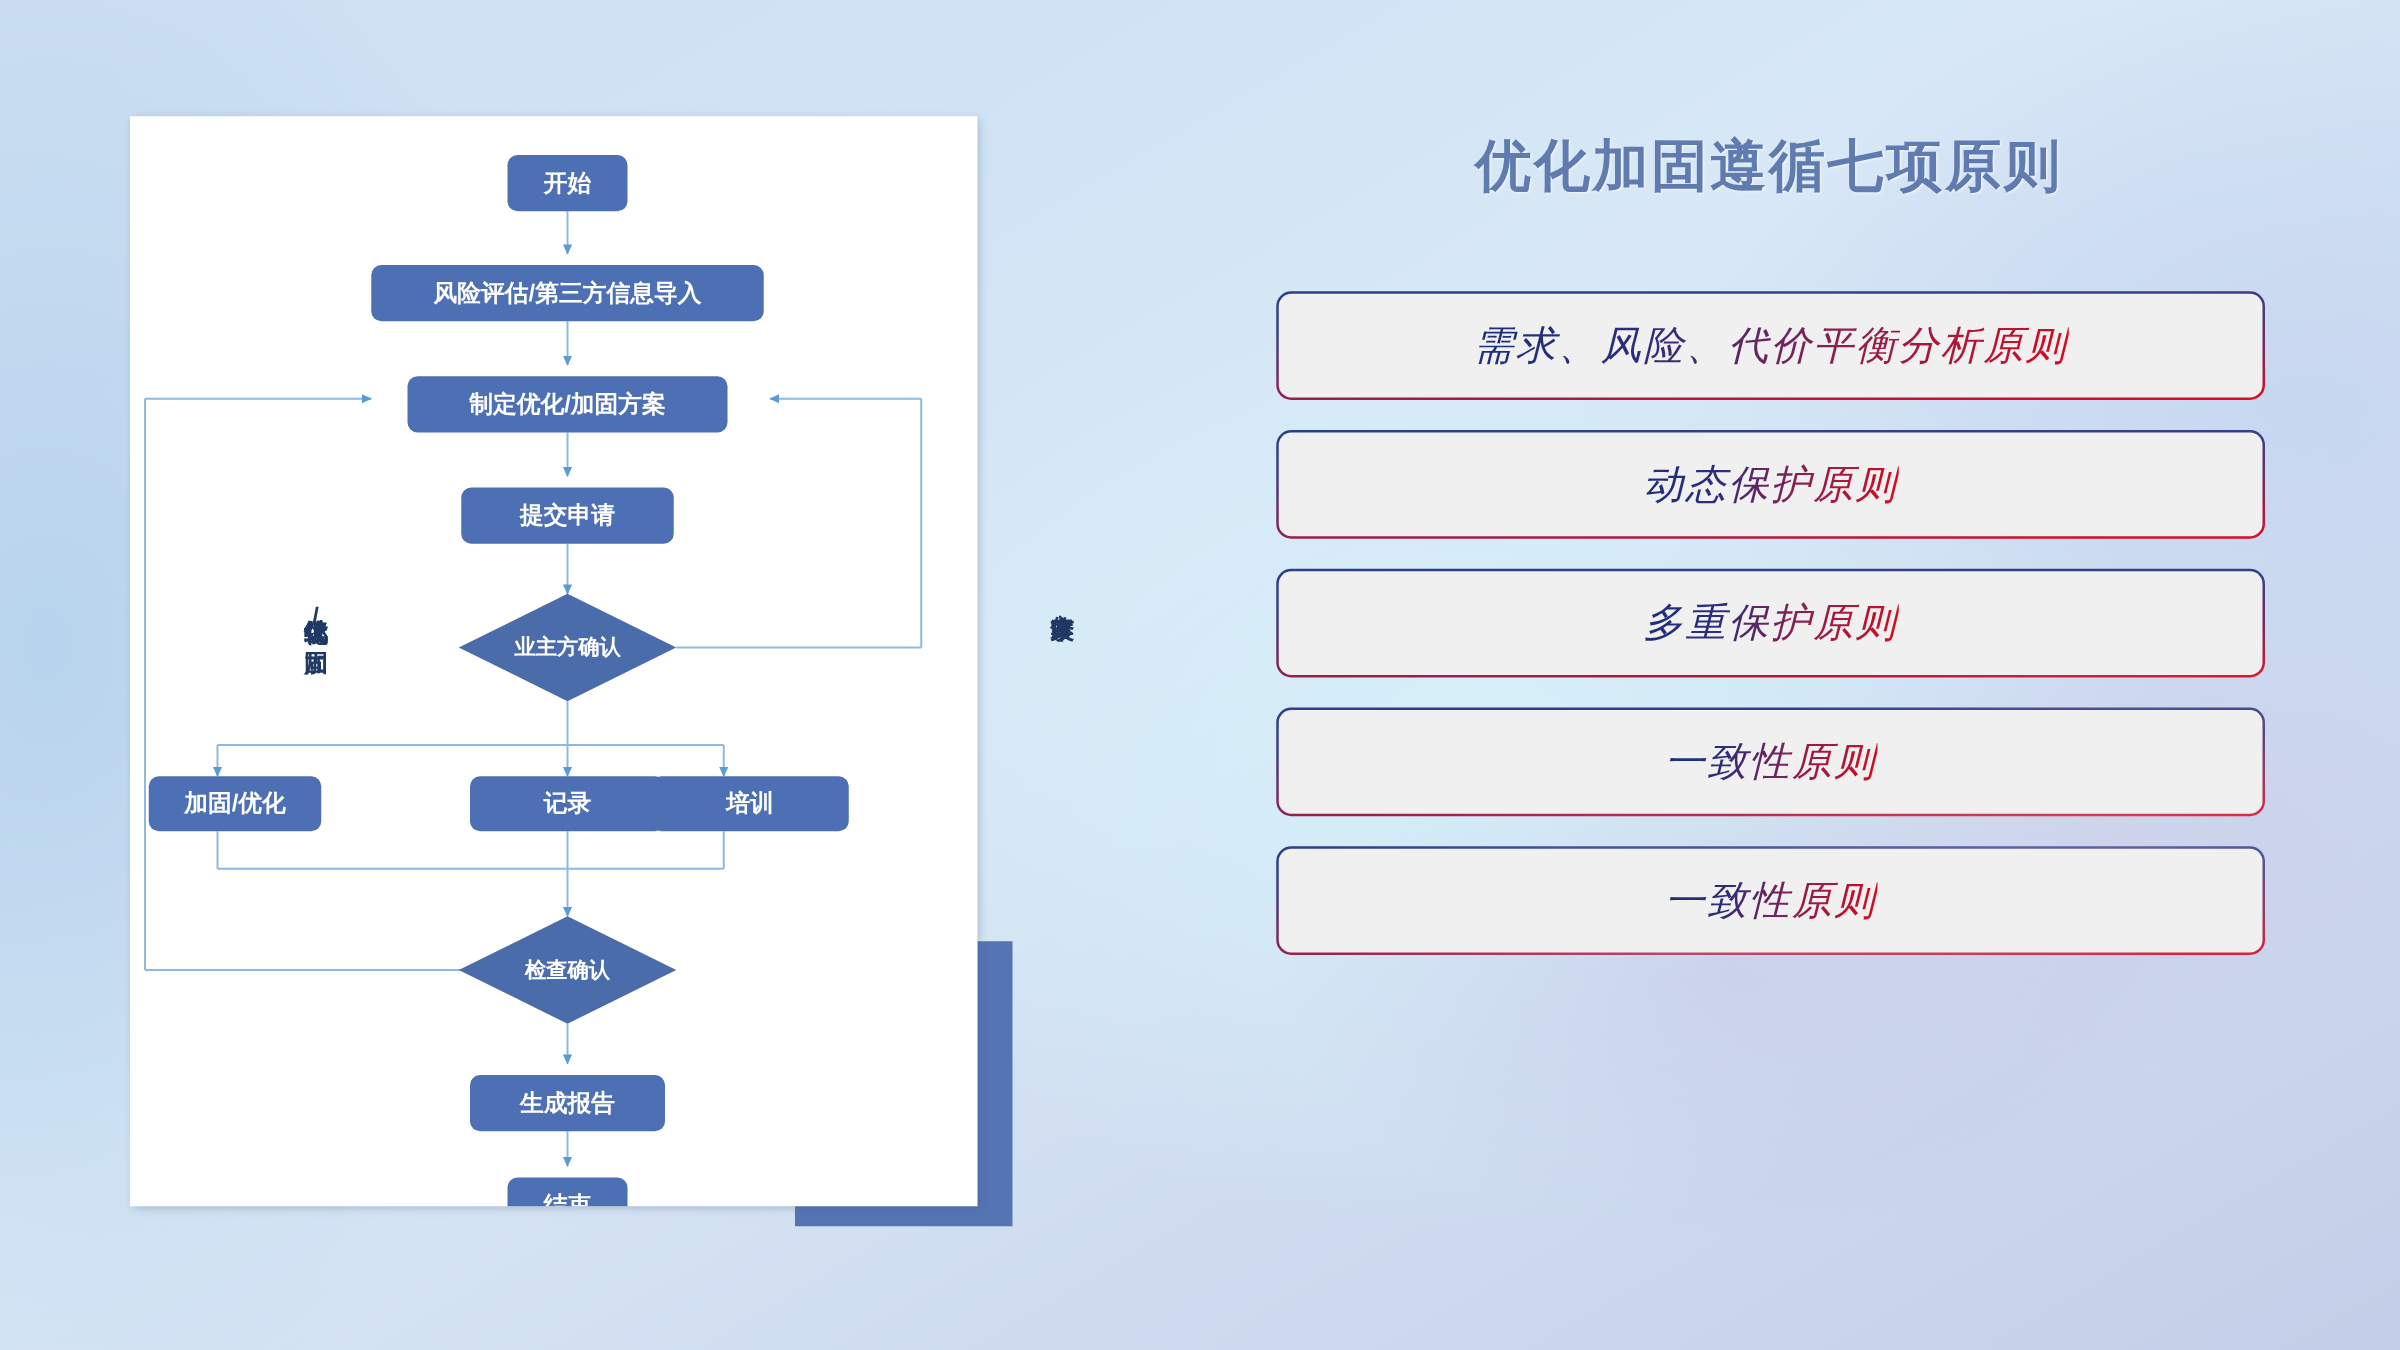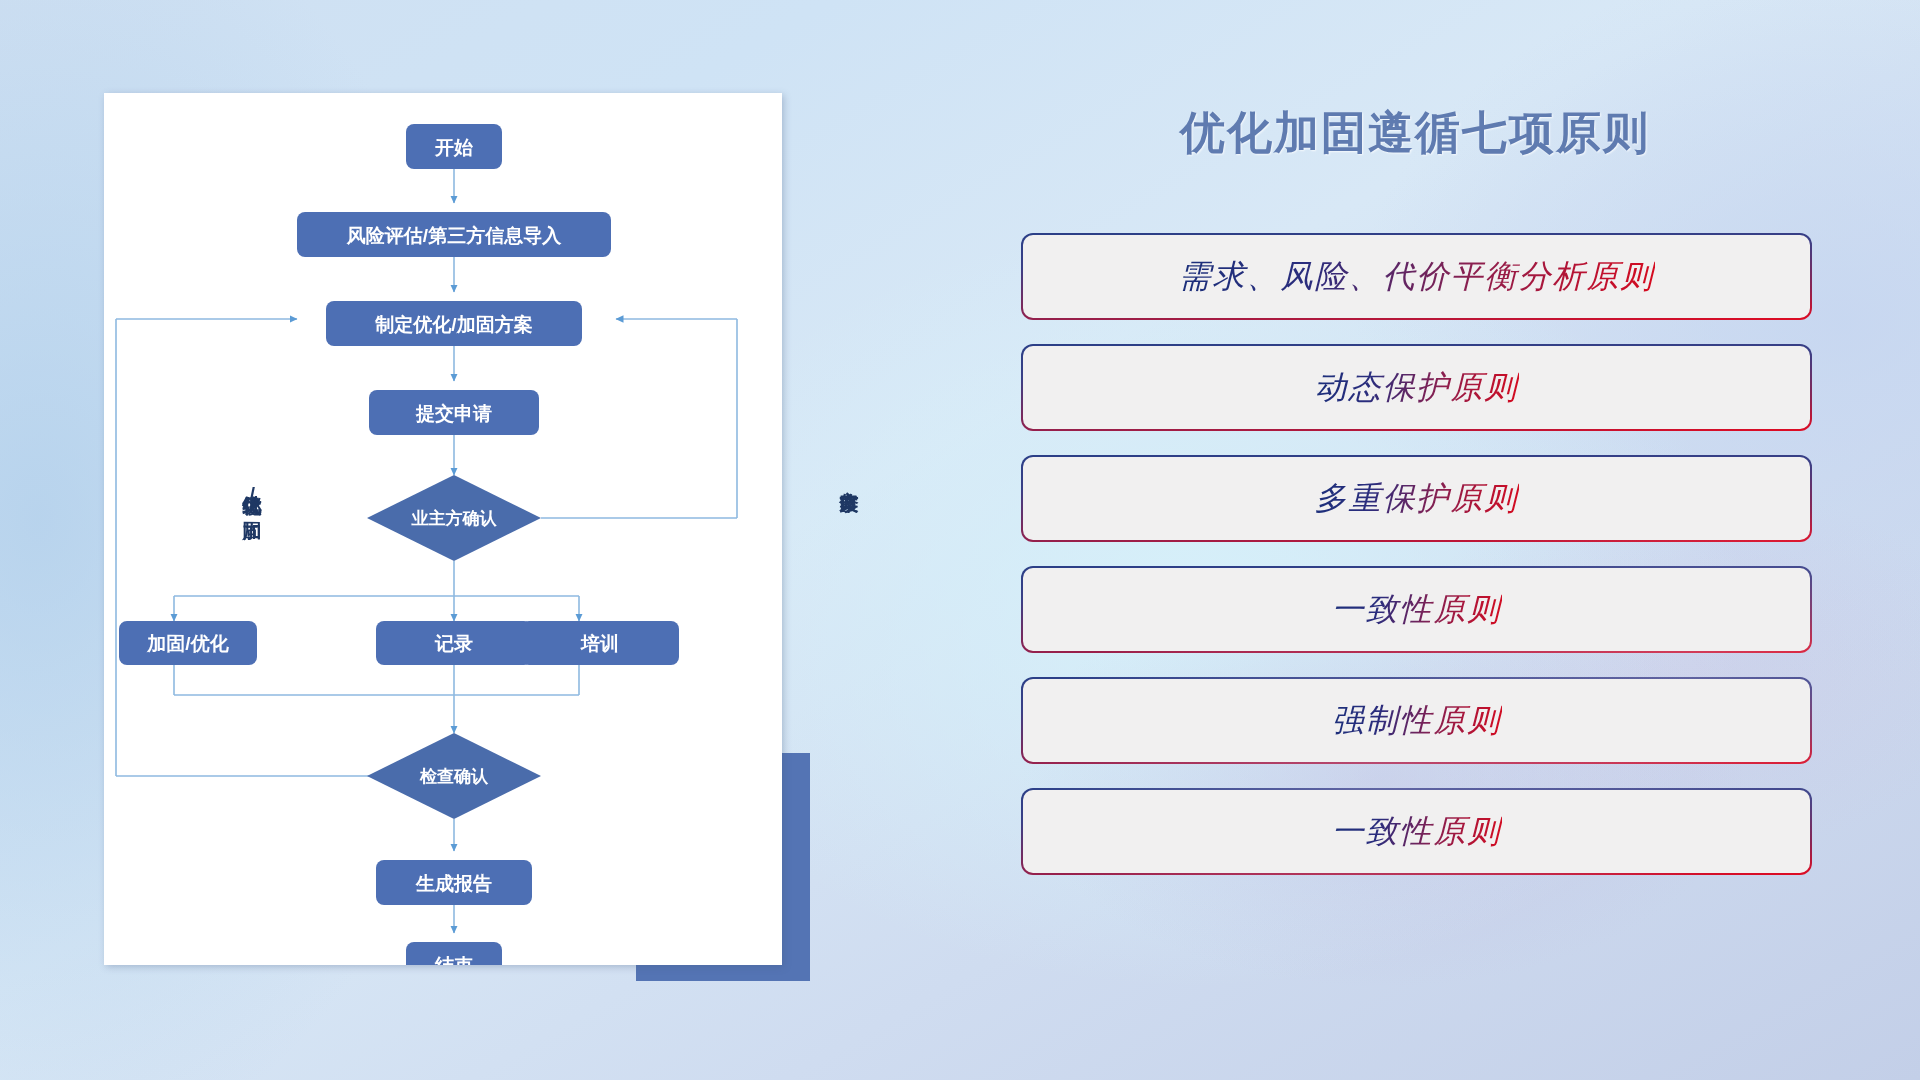--- a/index.html
+++ b/index.html
@@ -275,23 +275,20 @@
       </div>
 
       <div class="principle-box">
         <span class="principle-text">多重保护原则</span>
       </div>
 
       <div class="principle-box">
         <span class="principle-text">一致性原则</span>
       </div>
 
-      <div class="principle-box">
-        <span class="principle-text">强制性原则</span>
-      </div>
 
       <div class="principle-box">
         <span class="principle-text">一致性原则</span>
       </div>
 
     </div>
   </div>
 
 </div>
 

